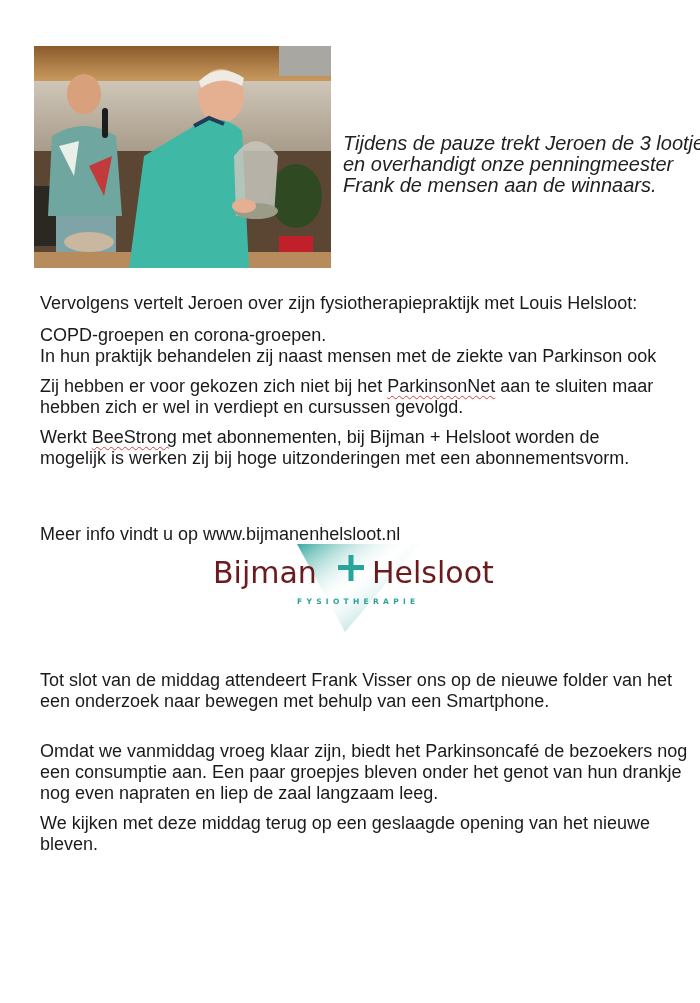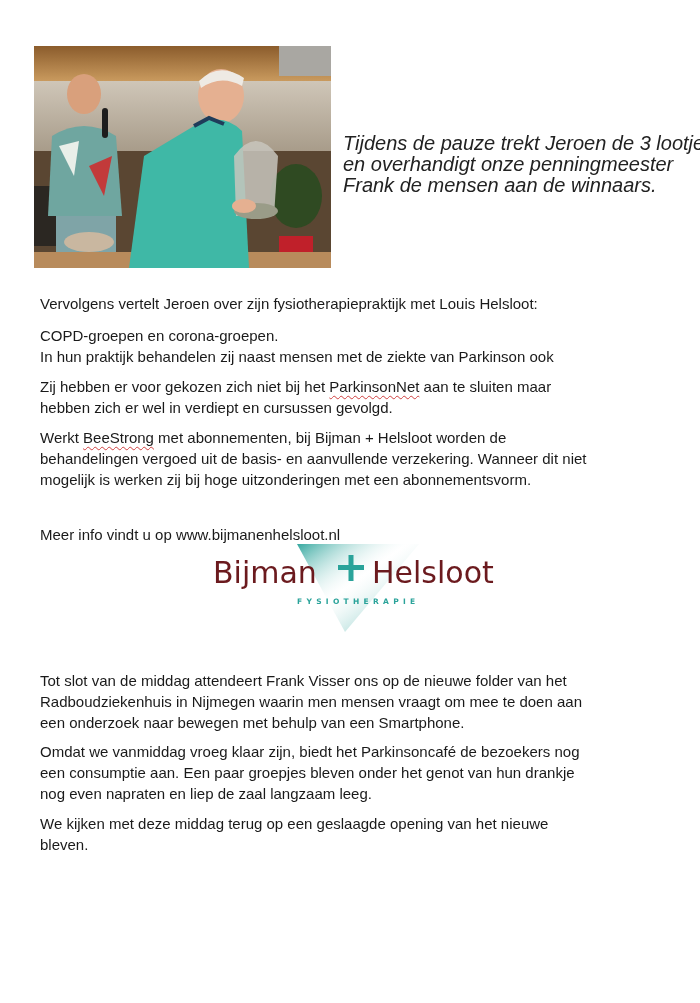--- a/index.html
+++ b/index.html
@@ -3,21 +3,21 @@
   <meta charset="utf-8">
   <style>
     html, body { margin: 0; padding: 0; background: #ffffff; }
     body { width: 700px; height: 1003px; position: relative; overflow: hidden;
            font-family: "Liberation Sans", sans-serif; color: #1a1a1a; }
     .photo { position: absolute; left: 34px; top: 46px; width: 297px; height: 222px; overflow: hidden; background: #8a6f4a; }
     .photo svg { display: block; }
     .caption { position: absolute; left: 343px; top: 133px; width: 330px;
                font-style: italic; font-size: 20px; line-height: 21px; color: #222; margin: 0; }
     .caption span { display: block; white-space: nowrap; }
-    .para { position: absolute; left: 40px; width: 640px; font-size: 15px; line-height: 21px; margin: 0; color: #1a1a1a; }
+    .para { position: absolute; left: 40px; width: 640px; font-size: 18px; line-height: 21px; margin: 0; color: #1a1a1a; }
     .para span.line { display: block; white-space: nowrap; }
     .squiggle { text-decoration: underline wavy #d04040; text-decoration-thickness: 1px; text-underline-offset: 3px; }
     .logo { position: absolute; left: 205px; top: 540px; width: 300px; height: 96px; }
   </style>
 </head>
 <body>
 
 <div class="photo">
   <svg width="297" height="222" viewBox="0 0 297 222" xmlns="http://www.w3.org/2000/svg">
     <defs>
@@ -75,21 +75,20 @@
   <span class="line">In hun praktijk behandelen zij naast mensen met de ziekte van Parkinson ook</span>
 </p>
 
 <p class="para" style="top:376px;">
   <span class="line"><span>Zij hebben er voor gekozen zich niet bij het </span><span class="squiggle">ParkinsonNet</span><span> aan te sluiten maar</span></span>
   <span class="line">hebben zich er wel in verdiept en cursussen gevolgd.</span>
 </p>
 
 <p class="para" style="top:427px;">
   <span class="line"><span>Werkt </span><span class="squiggle">BeeStrong</span><span> met abonnementen, bij Bijman + Helsloot worden de</span></span>
-  <span class="line">behandelingen vergoed uit de basis- en aanvullende verzekering. Wanneer dit niet</span>
   <span class="line">mogelijk is werken zij bij hoge uitzonderingen met een abonnementsvorm.</span>
 </p>
 
 <p class="para" style="top:498px;margin-top:26px;">
   <span class="line">Meer info vindt u op www.bijmanenhelsloot.nl</span>
 </p>
 
 <div class="logo">
   <svg width="300" height="96" viewBox="0 0 300 96" xmlns="http://www.w3.org/2000/svg">
     <defs>
@@ -105,21 +104,20 @@
       <rect x="133" y="25" width="26" height="5" fill="#2aa39a"></rect>
       <rect x="143.5" y="15" width="5" height="26" fill="#2aa39a"></rect>
     </g>
     <text x="167" y="43" font-family="DejaVu Sans, sans-serif" font-size="30" fill="#6b1a1e">Helsloot</text>
     <text x="92" y="64" font-family="DejaVu Sans, sans-serif" font-size="7.5" font-weight="bold" letter-spacing="4.3" fill="#2aa39a">FYSIOTHERAPIE</text>
   </svg>
 </div>
 
 <p class="para" style="top:670px;">
   <span class="line">Tot slot van de middag attendeert Frank Visser ons op de nieuwe folder van het</span>
-  <span class="line">Radboudziekenhuis in Nijmegen waarin men mensen vraagt om mee te doen aan</span>
   <span class="line">een onderzoek naar bewegen met behulp van een Smartphone.</span>
 </p>
 
 <p class="para" style="top:741px;">
   <span class="line">Omdat we vanmiddag vroeg klaar zijn, biedt het Parkinsoncafé de bezoekers nog</span>
   <span class="line">een consumptie aan. Een paar groepjes bleven onder het genot van hun drankje</span>
   <span class="line">nog even napraten en liep de zaal langzaam leeg.</span>
 </p>
 
 <p class="para" style="top:813px;">

